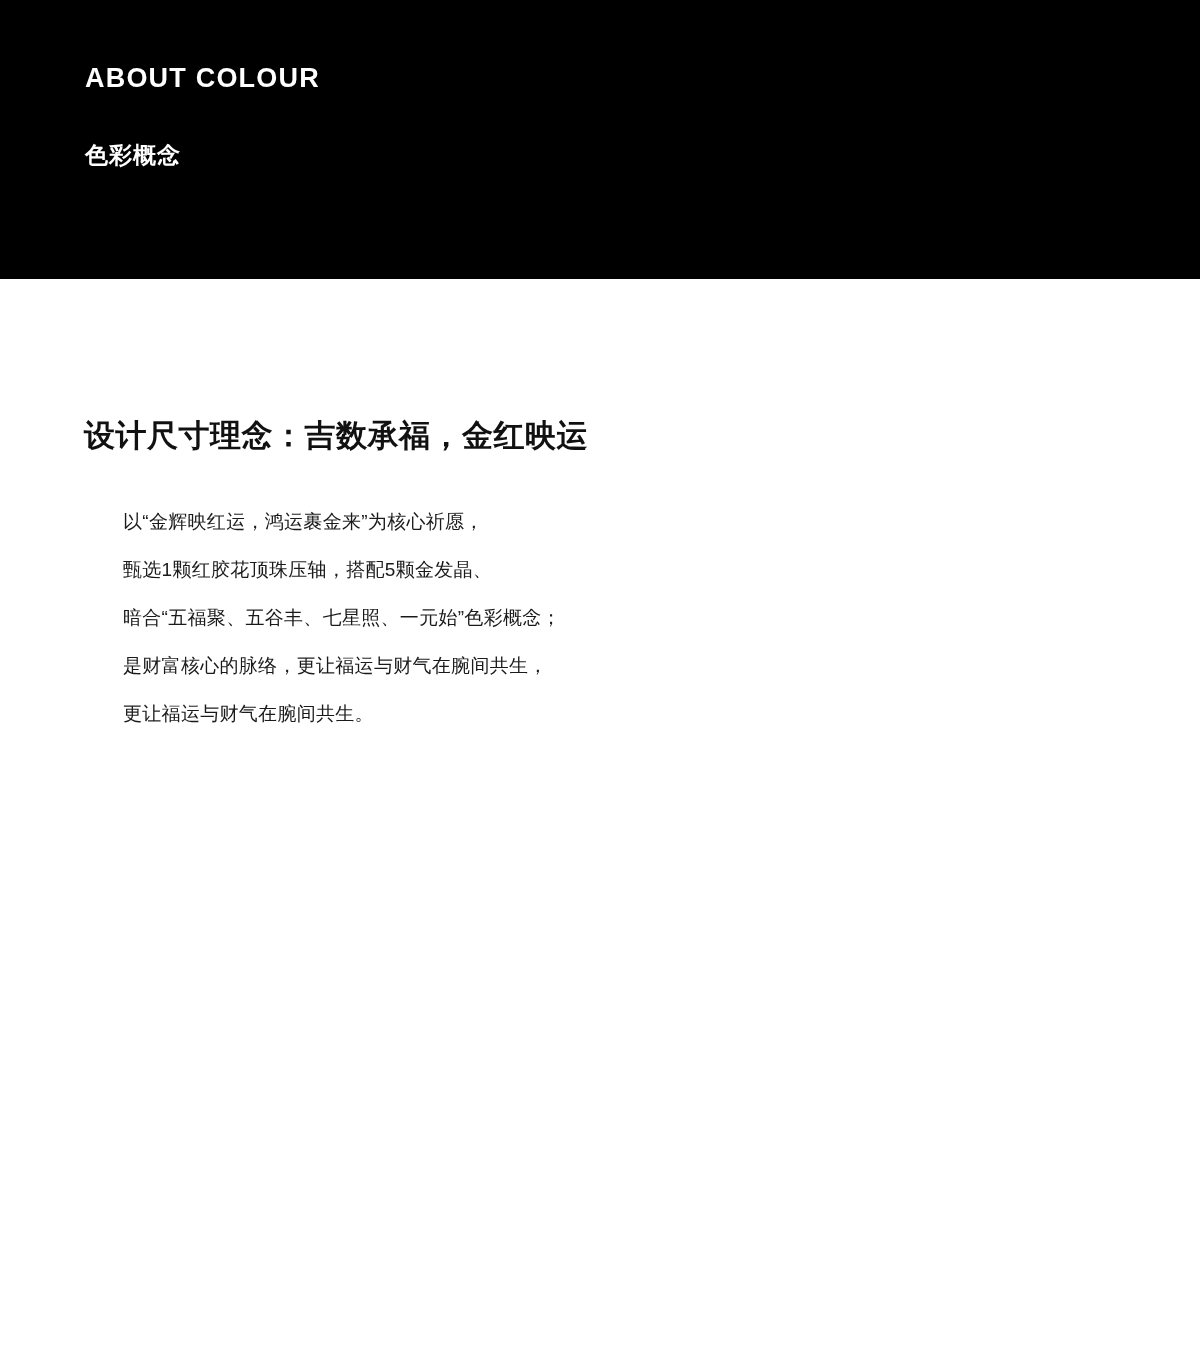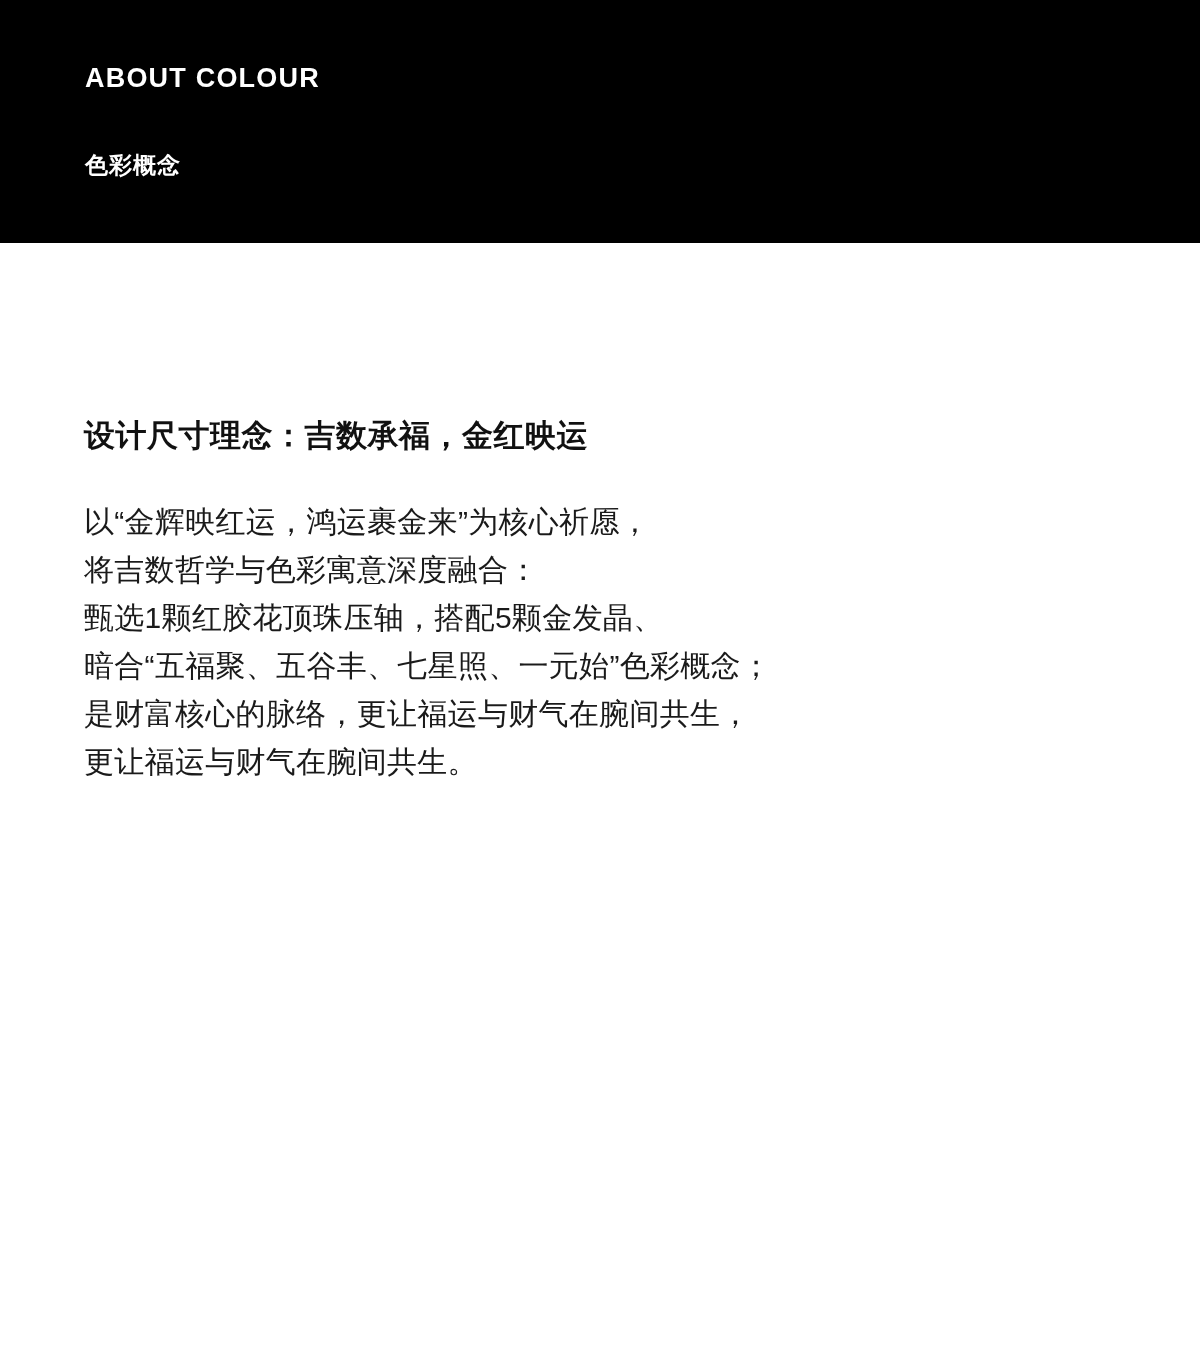--- a/index.html
+++ b/index.html
@@ -19,37 +19,37 @@
     width: 1200px;
     height: 1358px;
     background: #ffffff;
   }
   
   .header-band {
     position: absolute;
     left: 0;
     top: 0;
     width: 1200px;
-    height: 243px;
+    height: 279px;
     background: #000000;
   }
   .header-en {
     position: absolute;
     left: 85px;
     top: 62px;
     color: #ffffff;
     font-size: 27px;
     font-weight: 700;
     letter-spacing: 1.2px;
     line-height: 1.2;
   }
   .header-cn {
     position: absolute;
     left: 85px;
-    top: 152px;
+    top: 142px;
     color: #ffffff;
     font-size: 23px;
     font-weight: 700;
     letter-spacing: 1px;
     line-height: 1.2;
   }
   
   .content {
     position: absolute;
     left: 0;
@@ -75,44 +75,44 @@
   }
   .sec-title.indent {
     margin-left: 1px;
   }
   .para {
     margin: 0;
     padding: 0;
     list-style: none;
   }
   .para li {
-    font-size: 30px;
+    font-size: 19px;
     line-height: 48px;
     color: #1a1a1a;
     letter-spacing: 0.3px;
     white-space: nowrap;
+    margin-left: 39px;
   }
 </style>
 </head>
 <body>
 
 <div class="page">
 
   <div class="header-band">
     <div class="header-en">ABOUT COLOUR</div>
     <div class="header-cn">色彩概念</div>
   </div>
 
   <div class="content">
 
     <div class="section section-1">
       <h2 class="sec-title">设计尺寸理念：吉数承福，金红映运</h2>
       <ul class="para">
         <li>以“金辉映红运，鸿运裹金来”为核心祈愿，</li>
-        <li>将吉数哲学与色彩寓意深度融合：</li>
         <li>甄选1颗红胶花顶珠压轴，搭配5颗金发晶、</li>
         <li>暗合“五福聚、五谷丰、七星照、一元始”色彩概念；</li>
         <li>是财富核心的脉络，更让福运与财气在腕间共生，</li>
         <li>更让福运与财气在腕间共生。</li>
       </ul>
     </div>
 
 
   </div>
 </div>

